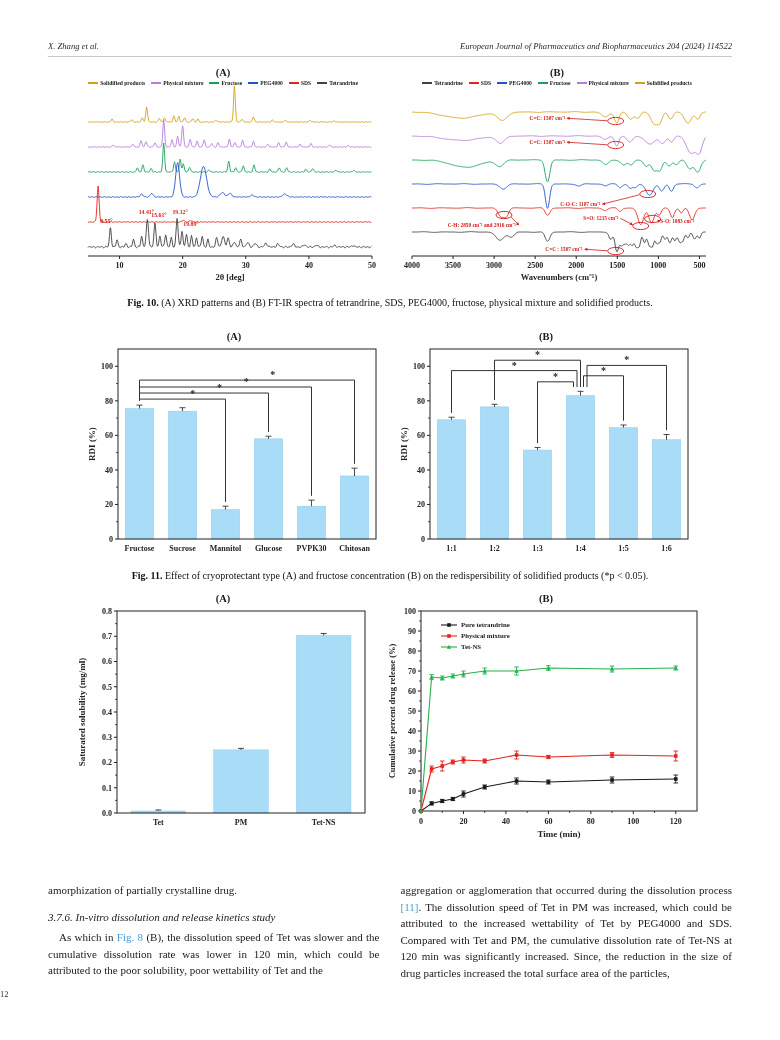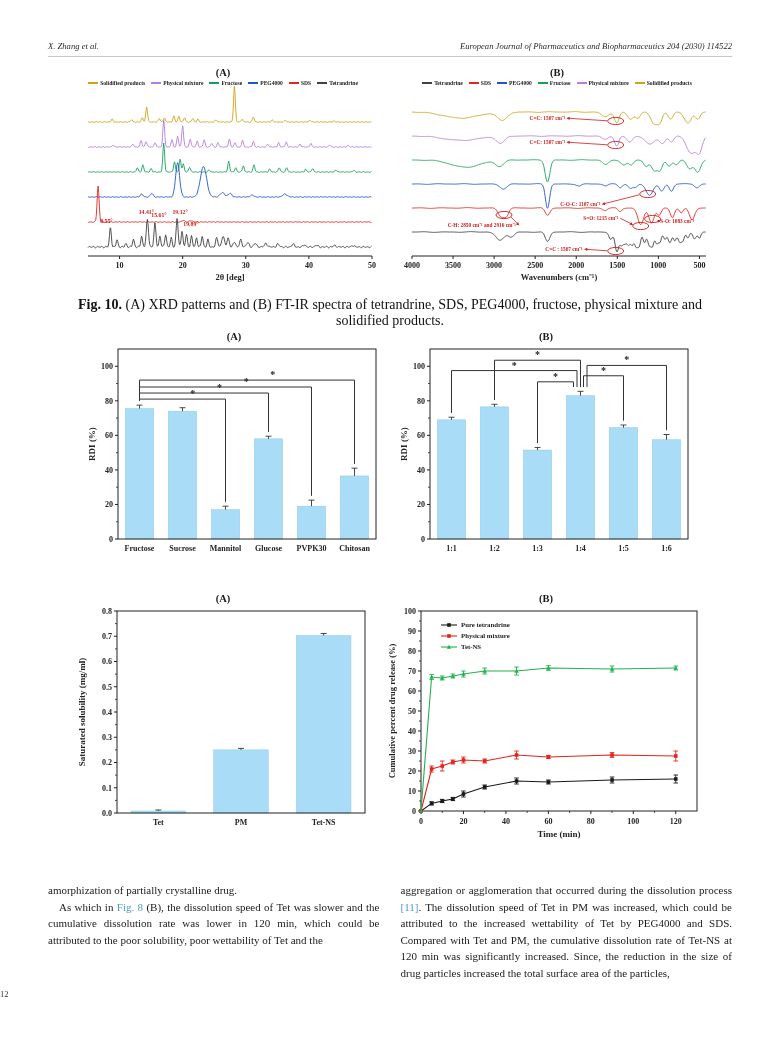--- a/index.html
+++ b/index.html
@@ -11,41 +11,41 @@
   #fig10{top:66px}
   #fig11{top:330px}
   #fig12{top:592px}
   .panel{display:flex;flex-direction:column;align-items:center}
   .panel-title{font-size:10.5px;font-weight:bold;line-height:1.25}
   .legend{display:flex;gap:6px;align-items:center;margin-top:1px;font-size:5.6px;font-weight:bold;
           color:#222;white-space:nowrap}
   .leg-item{display:flex;align-items:center;gap:2px}
   .sw{width:10px;height:1.6px;display:inline-block}
   .panel svg{display:block}
-  .caption{position:absolute;left:55px;right:55px;text-align:center;font-size:14px;color:#111}
+  .caption{position:absolute;left:55px;right:55px;text-align:center;font-size:10px;color:#111}
   #cap10{top:297px}
   #cap11{top:570px}
   #cap12{top:853px}
   .bodytext{position:absolute;top:882px;left:48px;right:48px;display:flex;gap:21px;
             font-size:11px;line-height:1.5;text-align:justify}
   .col{flex:1;min-width:0}
   .para{margin:0}
   .para.indent{text-indent:11px}
   .sub-heading{font-style:italic;margin:10px 0 4px 0}
   .link{color:#4d9bd5}
   .page-num{position:absolute;top:989px;left:0;right:0;text-align:left;font-size:8.5px;color:#333}
 </style>
 </head>
 <body>
 
 <div class="page">
 
   <div class="header">
     <span>X. Zhang et al.</span>
-    <span>European Journal of Pharmaceutics and Biopharmaceutics 204 (2030) 114522</span>
+    <span>European Journal of Pharmaceutics and Biopharmaceutics 204 (2024) 114522</span>
   </div>
 
   <div class="figure" id="fig10">
     <div class="panel">
       <div class="panel-title">(A)</div>
       <div class="legend" id="legend-xrd">
           <span class="leg-item">
             <span class="sw" style="background: rgb(212, 160, 23);"></span>
             <span>Solidified products</span>
           </span>
@@ -292,20 +292,23 @@
           <path d="M187.5 44L187.5 32.77272727272725L227.5 32.77272727272725L227.5 77.68181818181819" fill="none" stroke="#333" stroke-width="1"></path>
           <text x="207.5" y="30.772727272727252" font-size="10" font-family="&quot;Liberation Serif&quot;,serif" font-weight="bold" text-anchor="middle" fill="#222" transform="">*</text>
           <path d="M55.5 69.90909090909089L55.5 27.590909090909093L181 27.590909090909093L181 44" fill="none" stroke="#333" stroke-width="1"></path>
           <text x="118.25" y="25.590909090909093" font-size="10" font-family="&quot;Liberation Serif&quot;,serif" font-weight="bold" text-anchor="middle" fill="#222" transform="">*</text>
           <path d="M191 44L191 22.409090909090907L270.5 22.409090909090907L270.5 87.18181818181817" fill="none" stroke="#333" stroke-width="1"></path>
           <text x="230.75" y="20.409090909090907" font-size="10" font-family="&quot;Liberation Serif&quot;,serif" font-weight="bold" text-anchor="middle" fill="#222" transform="">*</text>
           <path d="M98.5 56.95454545454547L98.5 17.22727272727272L184.5 17.22727272727272L184.5 44" fill="none" stroke="#333" stroke-width="1"></path>
           <text x="141.5" y="15.22727272727272" font-size="10" font-family="&quot;Liberation Serif&quot;,serif" font-weight="bold" text-anchor="middle" fill="#222" transform="">*</text>
         </svg>
     </div>
+  </div>
+  <div class="caption" id="cap11">
+    <b>Fig. 11.</b><span> Effect of cryoprotectant type (A) and fructose concentration (B) on the redispersibility of solidified products (*p &lt; 0.05).</span>
   </div>
 
   <div class="figure" id="fig12">
     <div class="panel">
       <div class="panel-title">(A)</div>
       <svg id="chart-solubility" width="300" height="240" viewBox="0 0 300 240">
           <rect x="58.05333333333334" y="205.98" width="54.56" height="2.0200000000000102" fill="#a9dcf6" stroke="#8fc9e8" stroke-width="0.5"></rect>
           <line x1="85.33333333333334" y1="205.98" x2="85.33333333333334" y2="204.97" stroke="#333" stroke-width="0.9"></line>
           <line x1="82.33333333333334" y1="204.97" x2="88.33333333333334" y2="204.97" stroke="#333" stroke-width="0.9"></line>
           <text x="85.33333333333334" y="220" font-size="8" font-family="&quot;Liberation Serif&quot;,serif" font-weight="bold" text-anchor="middle" fill="#222" transform="">Tet</text>
@@ -528,20 +531,21 @@
           <line x1="56" y1="42" x2="72" y2="42" stroke="#22b14c" stroke-width="1.1"></line>
           <polygon points="64,39.8 61.8,43.8 66.2,43.8" fill="#22b14c"></polygon>
           <text x="76" y="44.3" font-size="6.8" font-family="&quot;Liberation Serif&quot;,serif" font-weight="bold" text-anchor="start" fill="#222" transform="">Tet-NS</text>
         </svg>
     </div>
   </div>
 
   <div class="bodytext">
     <div class="col" id="col-left">
         <div class="para"><span>amorphization of partially crystalline drug.</span></div>
+        <div class="sub-heading">3.7.6. In-vitro dissolution and release kinetics study</div>
         <div class="para indent"><span>As which in </span><span class="link">Fig. 8</span><span> (B), the dissolution speed of Tet was slower and the cumulative dissolution rate was lower in 120 min, which could be attributed to the poor solubility, poor wettability of Tet and the</span></div>
       </div>
     <div class="col" id="col-right">
         <div class="para"><span>aggregation or agglomeration that occurred during the dissolution process </span><span class="link">[11]</span><span>. The dissolution speed of Tet in PM was increased, which could be attributed to the increased wettability of Tet by PEG4000 and SDS. Compared with Tet and PM, the cumulative dissolution rate of Tet-NS at 120 min was significantly increased. Since, the reduction in the size of drug particles increased the total surface area of the particles,</span></div>
       </div>
   </div>
 
   <div class="page-num">12</div>
 </div>
 

